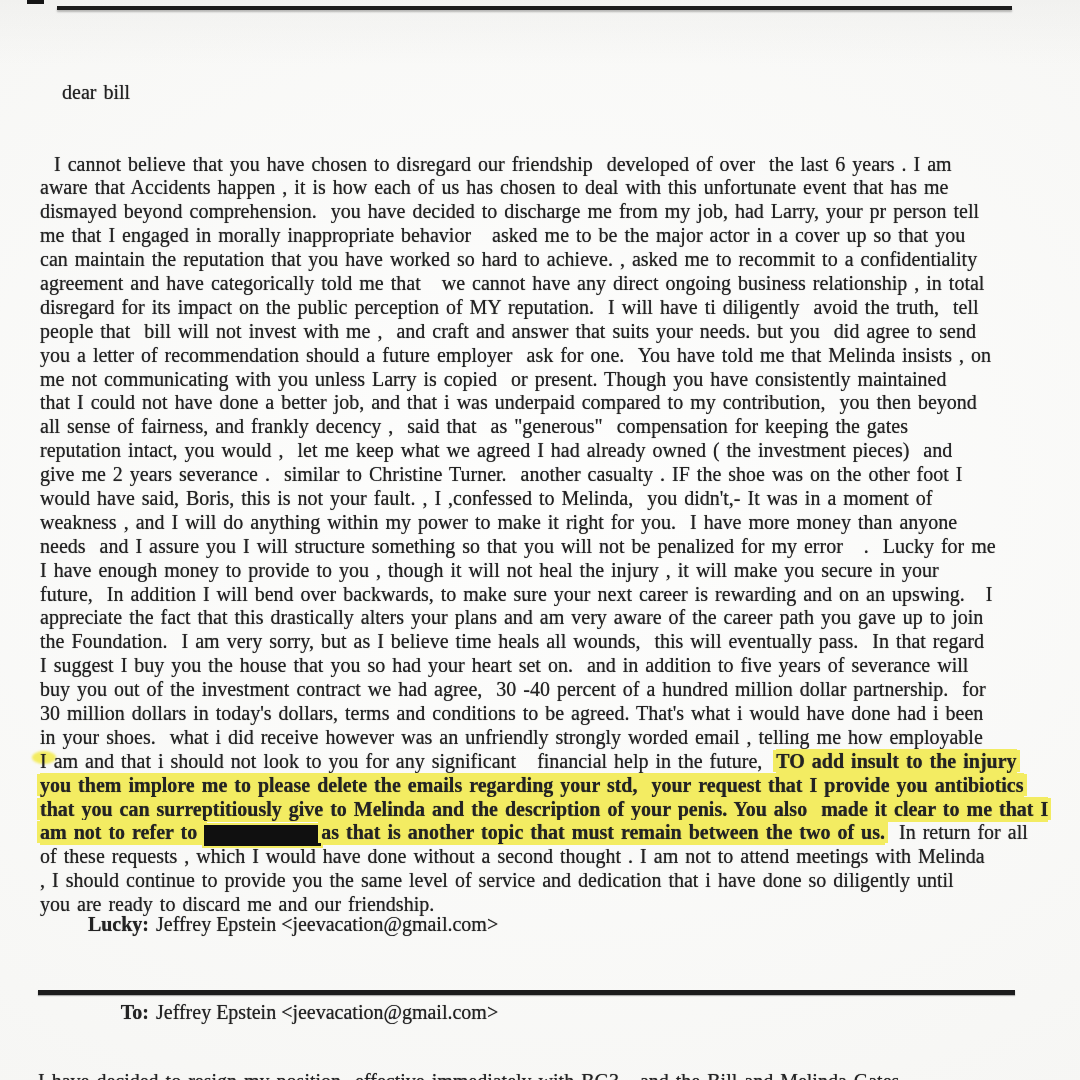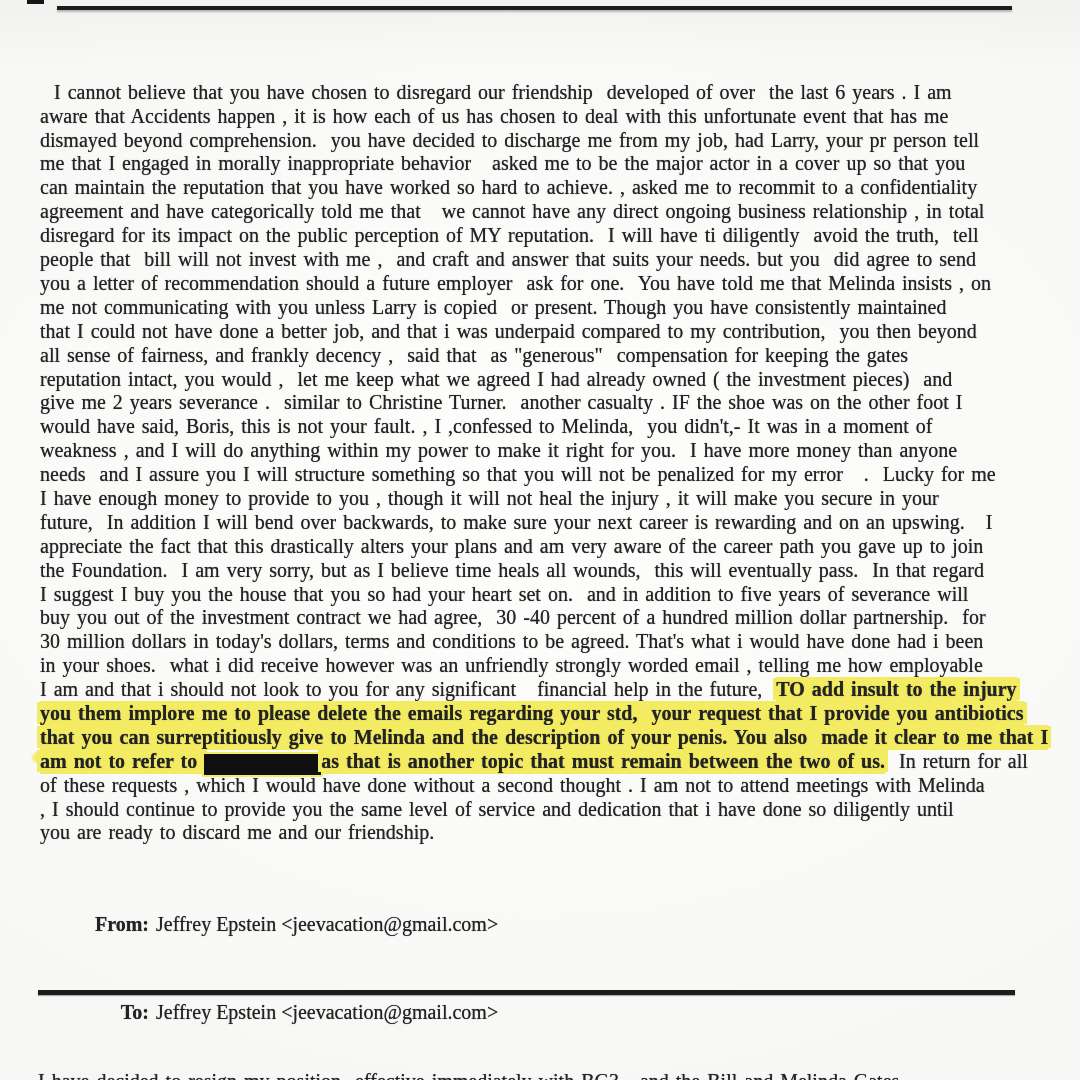--- a/index.html
+++ b/index.html
@@ -34,26 +34,27 @@
 </style>
 </head>
 <body style="--bg: #fbfbf9; --ink: #232323; --hl: #f3ec62; --rule: #1c1c1c; --redact: #101010;">
 
 <div class="page">
   <div class="artifact-corner"></div>
   <div class="rule top"></div>
   <div class="marker-dot"></div>
 
   <div class="letter">
+    <div class="line salutation">dear bill</div>
     <div><div class="line"><span>  I cannot believe that you have chosen to disregard our friendship  developed of over  the last 6 years . I am</span></div><div class="line"><span>aware that Accidents happen , it is how each of us has chosen to deal with this unfortunate event that has me</span></div><div class="line"><span>dismayed beyond comprehension.  you have decided to discharge me from my job, had Larry, your pr person tell</span></div><div class="line"><span>me that I engaged in morally inappropriate behavior   asked me to be the major actor in a cover up so that you</span></div><div class="line"><span>can maintain the reputation that you have worked so hard to achieve. , asked me to recommit to a confidentiality</span></div><div class="line"><span>agreement and have categorically told me that   we cannot have any direct ongoing business relationship , in total</span></div><div class="line"><span>disregard for its impact on the public perception of MY reputation.  I will have ti diligently  avoid the truth,  tell</span></div><div class="line"><span>people that  bill will not invest with me ,  and craft and answer that suits your needs. but you  did agree to send</span></div><div class="line"><span>you a letter of recommendation should a future employer  ask for one.  You have told me that Melinda insists , on</span></div><div class="line"><span>me not communicating with you unless Larry is copied  or present. Though you have consistently maintained</span></div><div class="line"><span>that I could not have done a better job, and that i was underpaid compared to my contribution,  you then beyond</span></div><div class="line"><span>all sense of fairness, and frankly decency ,  said that  as "generous"  compensation for keeping the gates</span></div><div class="line"><span>reputation intact, you would ,  let me keep what we agreed I had already owned ( the investment pieces)  and</span></div><div class="line"><span>give me 2 years severance .  similar to Christine Turner.  another casualty . IF the shoe was on the other foot I</span></div><div class="line"><span>would have said, Boris, this is not your fault. , I ,confessed to Melinda,  you didn't,- It was in a moment of</span></div><div class="line"><span>weakness , and I will do anything within my power to make it right for you.  I have more money than anyone</span></div><div class="line"><span>needs  and I assure you I will structure something so that you will not be penalized for my error   .  Lucky for me</span></div><div class="line"><span>I have enough money to provide to you , though it will not heal the injury , it will make you secure in your</span></div><div class="line"><span>future,  In addition I will bend over backwards, to make sure your next career is rewarding and on an upswing.   I</span></div><div class="line"><span>appreciate the fact that this drastically alters your plans and am very aware of the career path you gave up to join</span></div><div class="line"><span>the Foundation.  I am very sorry, but as I believe time heals all wounds,  this will eventually pass.  In that regard</span></div><div class="line"><span>I suggest I buy you the house that you so had your heart set on.  and in addition to five years of severance will</span></div><div class="line"><span>buy you out of the investment contract we had agree,  30 -40 percent of a hundred million dollar partnership.  for</span></div><div class="line"><span>30 million dollars in today's dollars, terms and conditions to be agreed. That's what i would have done had i been</span></div><div class="line"><span>in your shoes.  what i did receive however was an unfriendly strongly worded email , telling me how employable</span></div><div class="line"><span>I am and that i should not look to you for any significant   financial help in the future,  </span><span class="hl">TO add insult to the injury</span></div><div class="line"><span class="hl">you them implore me to please delete the emails regarding your std,  your request that I provide you antibiotics</span></div><div class="line"><span class="hl">that you can surreptitiously give to Melinda and the description of your penis. You also  made it clear to me that I</span></div><div class="line"><span class="hl">am not to refer to </span><span class="redact">&nbsp;</span><span class="hl">as that is another topic that must remain between the two of us.</span><span>  In return for all</span></div><div class="line"><span>of these requests , which I would have done without a second thought . I am not to attend meetings with Melinda</span></div><div class="line"><span>, I should continue to provide you the same level of service and dedication that i have done so diligently until</span></div><div class="line"><span>you are ready to discard me and our friendship.</span></div></div>
   </div>
 
   <div class="headers">
     <div class="hrow">
-      <span class="hlabel">From:</span>
+      <span class="hlabel">Lucky:</span>
       <span class="hvalue">Jeffrey Epstein &lt;jeevacation@gmail.com&gt;</span>
     </div>
     <div class="hrow">
       <span class="hlabel">To:</span>
       <span class="hvalue">Jeffrey Epstein &lt;jeevacation@gmail.com&gt;</span>
     </div>
     
     
   </div>
 

